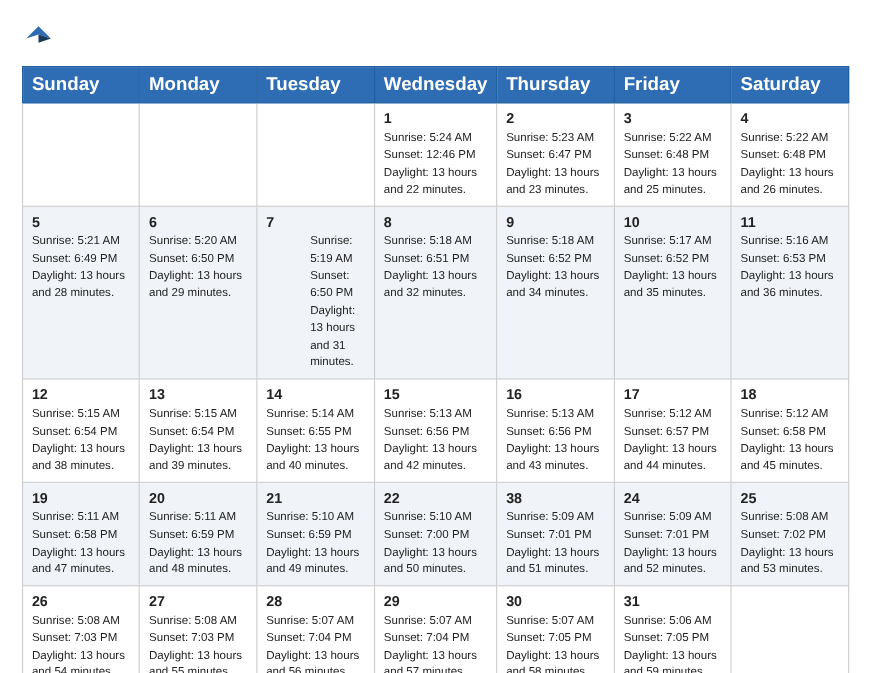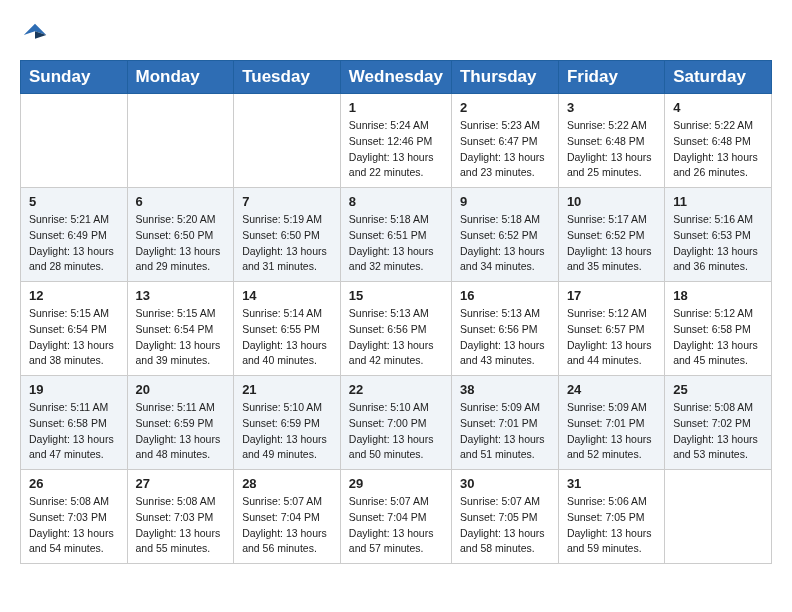--- a/index.html
+++ b/index.html
@@ -164,21 +164,21 @@
         </td>
         <td style="background: rgb(240, 244, 248);">
           <span class="day-number">6</span>
           <div class="day-info" style="white-space: pre-line;">Sunrise: 5:20 AM
 Sunset: 6:50 PM
 Daylight: 13 hours
 and 29 minutes.</div>
         </td>
         <td style="background: rgb(240, 244, 248);">
           <span class="day-number">7</span>
-          <div class="day-info" style="white-space: pre-line;">Sunrise: 5:19 AM
+          <div class="day-info" style="white-space: pre-line; margin-left: 40px;">Sunrise: 5:19 AM
 Sunset: 6:50 PM
 Daylight: 13 hours
 and 31 minutes.</div>
         </td>
         <td style="background: rgb(240, 244, 248);">
           <span class="day-number">8</span>
           <div class="day-info" style="white-space: pre-line;">Sunrise: 5:18 AM
 Sunset: 6:51 PM
 Daylight: 13 hours
 and 32 minutes.</div>

